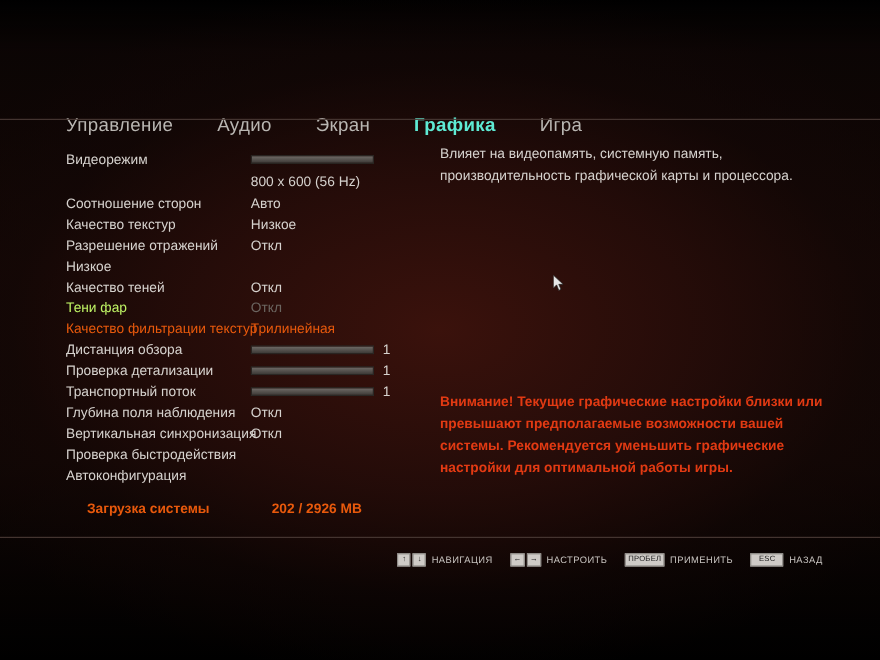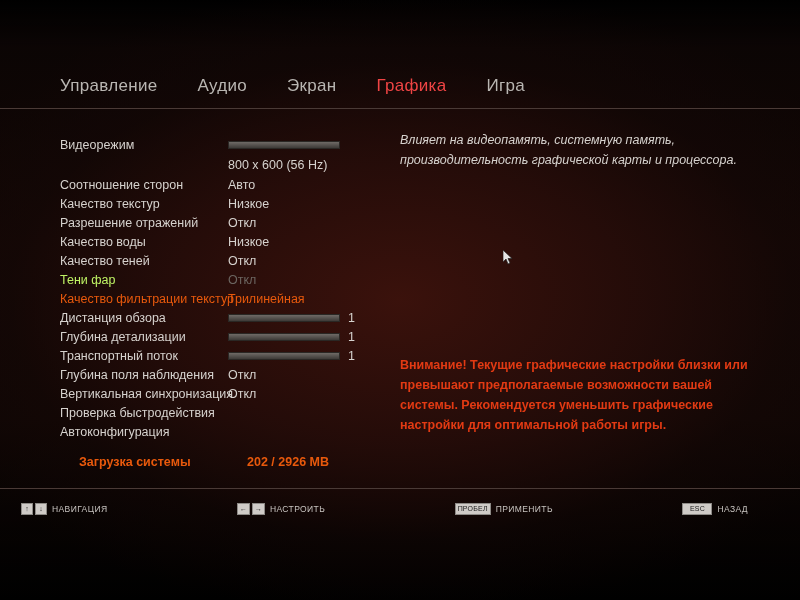--- a/index.html
+++ b/index.html
@@ -32,22 +32,23 @@
     justify-content: space-between;
   }
   .tab {
     font-size: 17px;
     letter-spacing: 0.3px;
     color: #b9b6b2;
     cursor: pointer;
     white-space: nowrap;
   }
   .tab.active {
-    color: #ef4444;
-    font-weight: normal;
+    color: #5eead4;
+    font-weight: bold;
+    margin-top: 28px;
   }
   .rule {
     position: absolute;
     left: 0; width: 800px; height: 1px;
     background: #4a3a36;
   }
   .rule.top { top: 108px; }
   .rule.bottom { top: 488px; }
 
   .options {
@@ -132,21 +133,20 @@
     font-weight: bold;
   }
 
   .desc {
     position: absolute;
     left: 400px; top: 130px;
     width: 350px;
     font-size: 12.5px;
     line-height: 20px;
     color: #d6d2ce;
-    font-style: italic;
   }
   .warning {
     position: absolute;
     left: 400px; top: 355px;
     width: 348px;
     font-size: 12.5px;
     line-height: 20px;
     color: #e23a13;
     font-weight: bold;
   }
@@ -157,25 +157,24 @@
     width: 10px; height: 15px;
   }
   .cursor svg { display: block; }
 
   .footer {
     position: absolute;
     left: 0; top: 498px;
     width: 800px;
     height: 22px;
     display: flex;
-    justify-content: space-between;
+    justify-content: flex-end;
     align-items: center;
     padding-right: 52px;
     gap: 16px;
-    padding-left: 21px;
   }
   .hint {
     display: flex;
     align-items: center;
     gap: 5px;
   }
   .hint .keys { display: flex; gap: 2px; }
   .key {
     min-width: 12px;
     height: 12px;
@@ -232,21 +231,20 @@
       <div class="label">Качество текстур</div>
       <div class="value">Низкое</div>
     </div>
 
     <div class="row">
       <div class="label">Разрешение отражений</div>
       <div class="value">Откл</div>
     </div>
 
     <div class="row">
-      <div class="label">Качество воды</div>
       <div class="value">Низкое</div>
     </div>
 
     <div class="row">
       <div class="label">Качество теней</div>
       <div class="value">Откл</div>
     </div>
 
     <div class="row disabled">
       <div class="label">Тени фар</div>
@@ -260,21 +258,21 @@
 
     <div class="row">
       <div class="label">Дистанция обзора</div>
       <div class="slider-wrap">
         <div class="slider full"></div>
         <div class="slider-num">1</div>
       </div>
     </div>
 
     <div class="row">
-      <div class="label">Глубина детализации</div>
+      <div class="label">Проверка детализации</div>
       <div class="slider-wrap">
         <div class="slider full"></div>
         <div class="slider-num">1</div>
       </div>
     </div>
 
     <div class="row">
       <div class="label">Транспортный поток</div>
       <div class="slider-wrap">
         <div class="slider full"></div>

